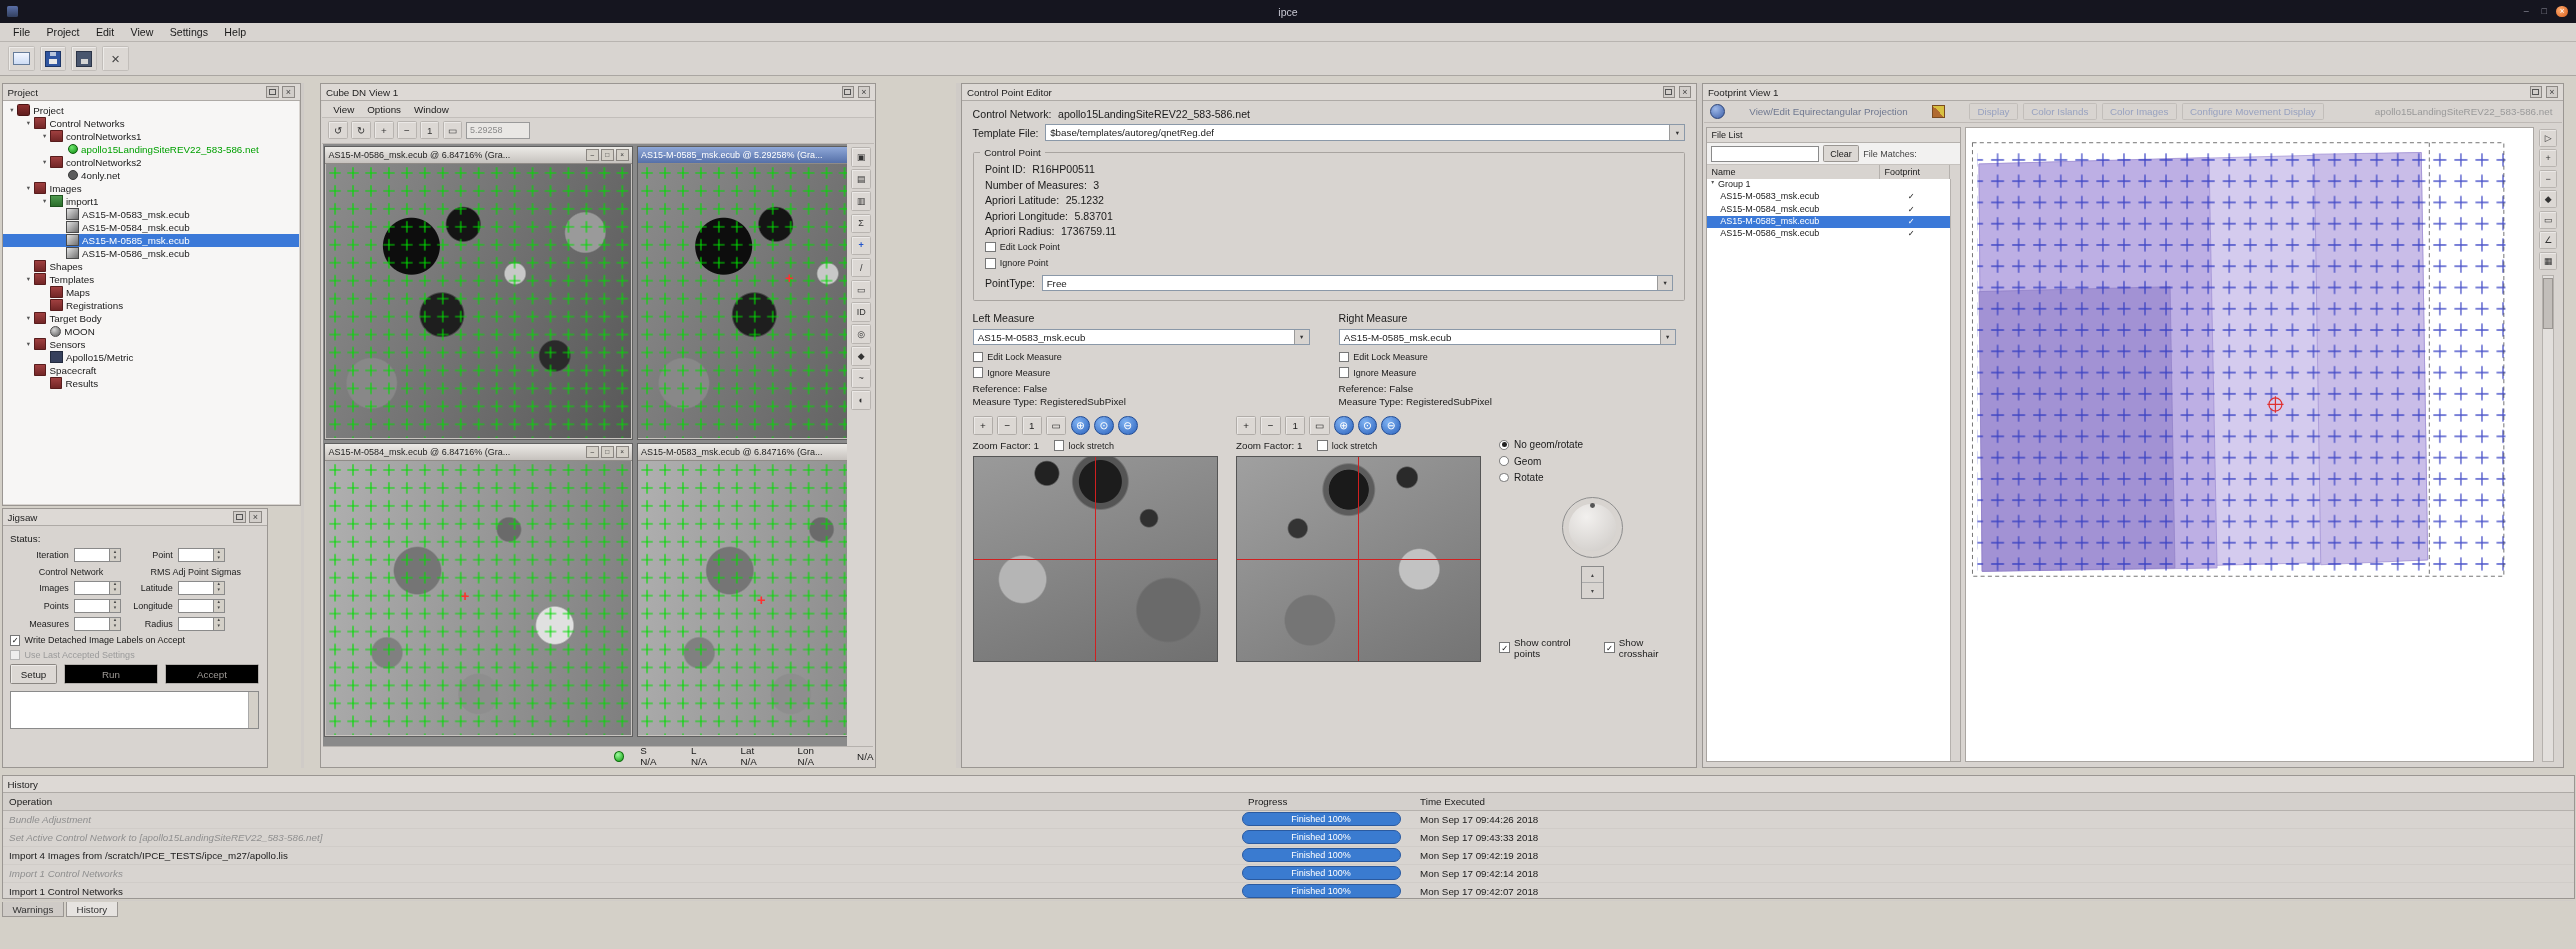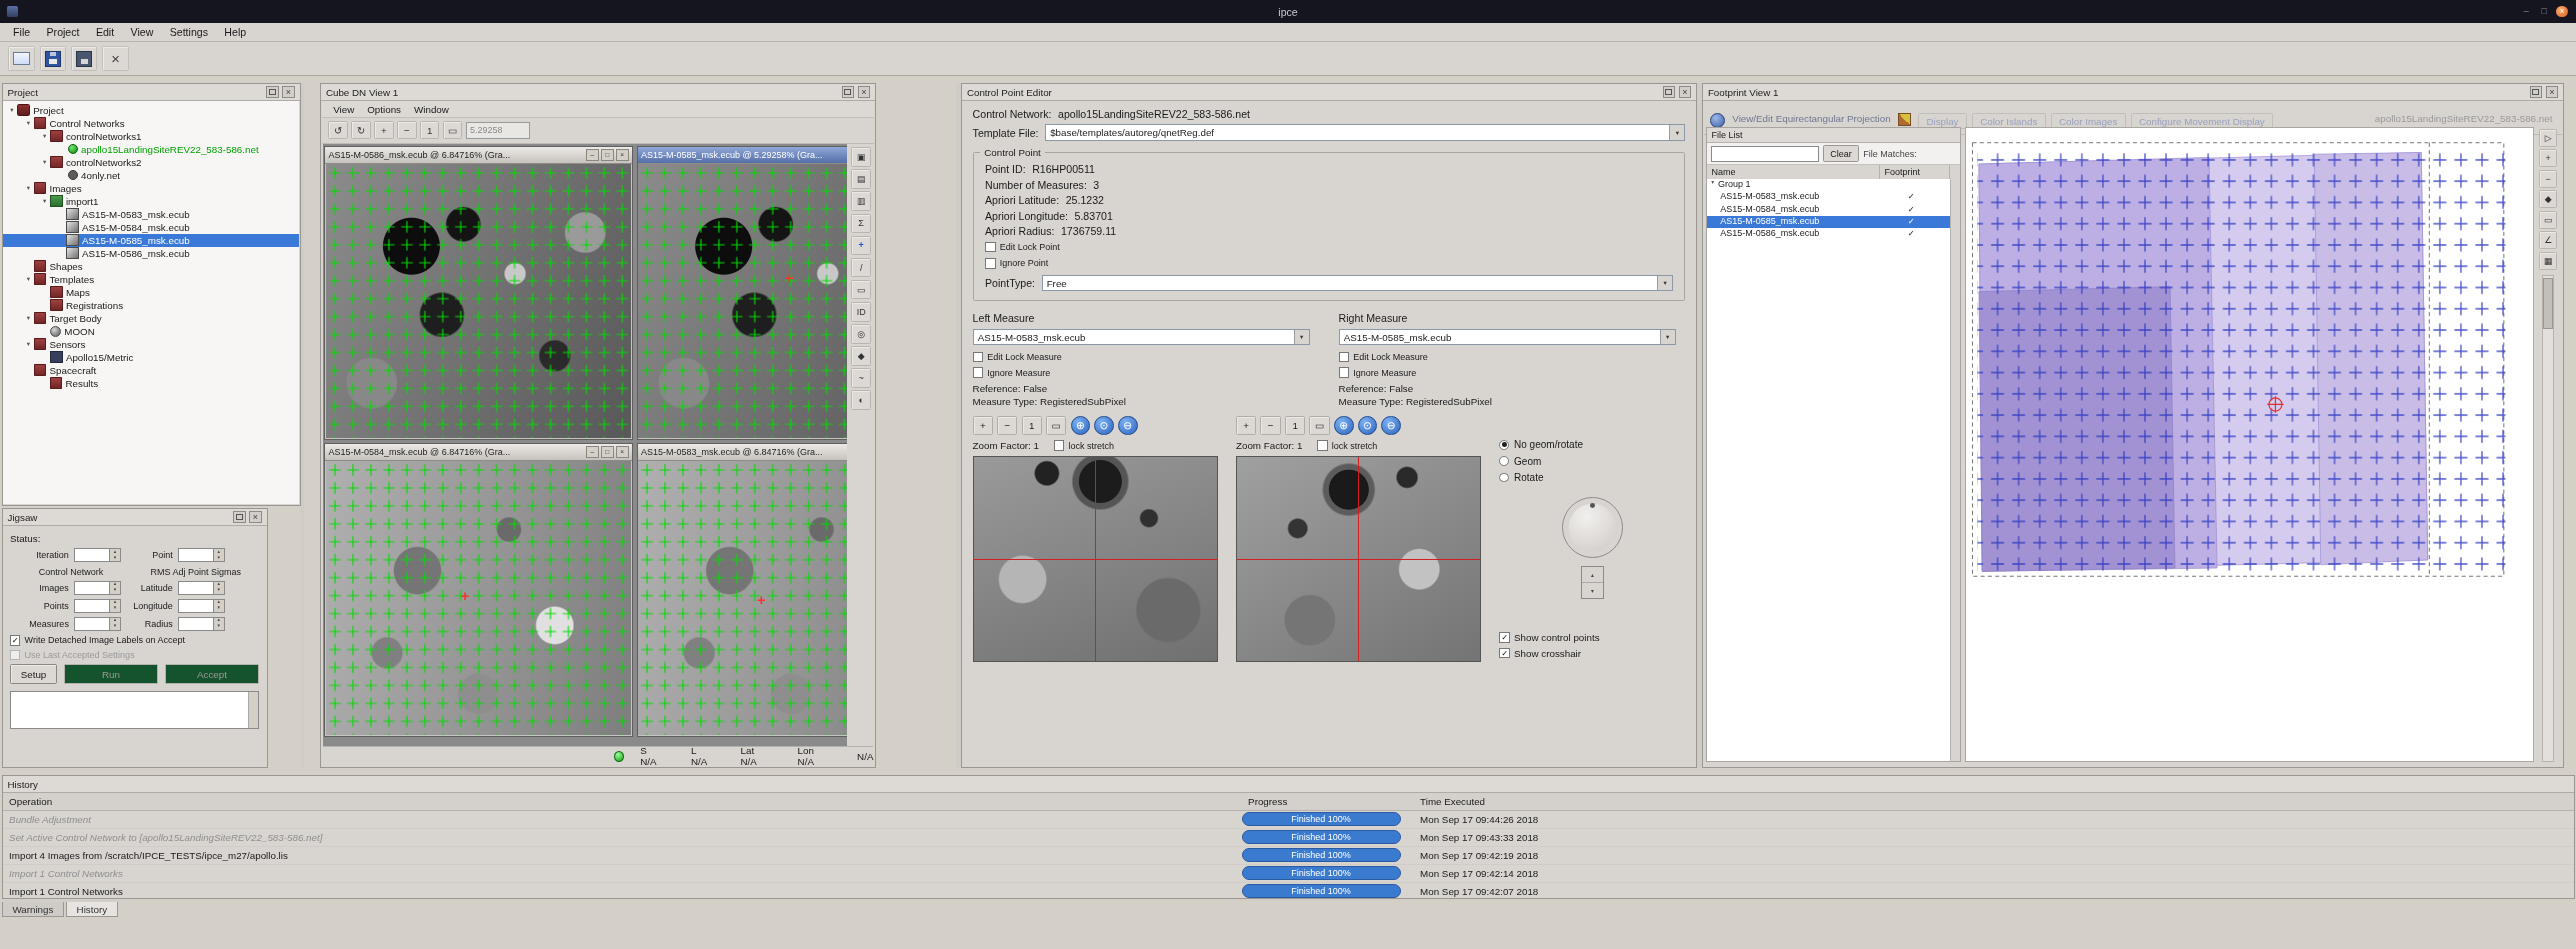--- a/index.html
+++ b/index.html
@@ -69,21 +69,21 @@
   .spin{display:inline-flex;width:47px;height:14px;background:#fff;border:0.8px solid #8a8a8a;box-sizing:border-box}
   .spin .val{flex:1}
   .spin .arrows{width:9.8px;border-left:0.8px solid #8a8a8a;background:#d4d0c8;display:flex;flex-direction:column}
   .spin .arrows span{flex:1;display:flex;align-items:center;justify-content:center;font-size:4.9px;color:#444;line-height:1}
   .spin .arrows span.up::before{content:"▴"} .spin .arrows span.dn::before{content:"▾"}
   .cb{display:inline-flex;align-items:center;gap:4.1px;font-size:9px}
   .cbbox{width:10.6px;height:10.6px;background:#fff;border:0.8px solid #777;display:inline-flex;align-items:center;justify-content:center;font-size:8.2px;color:#111;flex:0 0 10.6px;box-sizing:border-box}
   .cb.checked .cbbox::before{content:"✓"}
   .cb.disabled{color:#9a9a9a} .cb.disabled .cbbox{border-color:#b5b5b5;background:#eee}
   .btn{display:inline-flex;align-items:center;justify-content:center;height:18px;padding:0 9.8px;background:#dcd8d4;border:0.8px solid #8a8682;border-radius:1.6px;box-shadow:inset 0.8px 0.8px 0 #f2f0ee;font-size:9.8px}
-  .btn.disabled{color:#9e9a96;box-shadow:none;border-color:#b5b1ad;background:#14532d}
+  .btn.disabled{color:#9e9a96;box-shadow:none;border-color:#b5b1ad;background:#000000}
   .jconsole{margin:6.5px 1.6px 0 1.6px;height:36px;background:#fff;border:0.8px solid #8a8a8a;position:relative}
   .jconsole .vsb{position:absolute;right:0;top:0;bottom:0;width:9px;background:#d4d0c8;border-left:0.8px solid #aaa}
 
   
   .cubedn{left:320px;top:83px;width:556px;height:685px}
   .cube-menus{position:absolute;left:0.8px;top:17px;right:0.8px;height:16.4px;display:flex;align-items:center;padding-left:4.9px;border-bottom:0.8px solid #c2beba;background:#dcd8d4}
   .cube-menus .menu-item{font-size:9.8px;padding:0.8px 6.5px}
   .cube-toolbar{position:absolute;left:0.8px;top:34px;right:0.8px;height:24.5px;display:flex;align-items:center;gap:3.3px;padding-left:6.5px;background:#d8d4d0;border-bottom:0.8px solid #beb9b5}
   .tbtn{width:19.6px;height:18px;display:inline-flex;align-items:center;justify-content:center;border:0.8px solid #b8b4b0;background:#dcd8d4;box-shadow:inset 0.8px 0.8px 0 #efedeb;font-size:9.8px;color:#333;border-radius:1.6px;box-sizing:border-box}
   .zoomfield{width:59px;height:14.7px;background:#e9e7e4;border:0.8px solid #9a9a9a;color:#8a8a8a;font-size:9px;display:flex;align-items:center;padding-left:3.3px}
@@ -168,26 +168,26 @@
   .viewer-controls{width:188px;margin-left:11.4px;display:flex;flex-direction:column;padding-top:21px}
   .radio{display:flex;align-items:center;gap:4.9px;font-size:10px;height:16.4px}
   .rdot{width:9.8px;height:9.8px;border:0.8px solid #777;border-radius:50%;background:#fff;position:relative;flex:0 0 9.8px;box-sizing:border-box}
   .rdot.on::after{content:"";position:absolute;inset:1.6px;border-radius:50%;background:#222}
   .dial{width:59px;height:59px;margin:11.4px auto 4.9px auto;border-radius:50%;border:0.8px solid #8d8d8d;background:radial-gradient(circle at 40% 32%,#f2f0ee,#c6c2be);box-shadow:inset 0 0 0 5.7px #d8d4d0;position:relative}
   .dial::after{content:"";position:absolute;left:50%;top:4.9px;width:4.9px;height:4.9px;margin-left:-2.5px;border-radius:50%;background:#555}
   .dial-spin{width:21px;height:31px;margin:3.3px auto;background:#fff;border:0.8px solid #8a8a8a;display:flex;flex-direction:column}
   .dial-spin span{flex:1;display:flex;align-items:center;justify-content:center;font-size:5.7px;color:#444;background:#d8d4d0}
   .dial-spin span:first-child{border-bottom:0.8px solid #aaa}
   .dial-spin span.up::before{content:"▴"} .dial-spin span.dn::before{content:"▾"}
-  .show-cbs{margin-top:auto;display:flex;flex-direction:column;gap:4.9px;padding-bottom:3.3px}
+  .show-cbs{margin-top:auto;display:flex;flex-direction:row;gap:4.9px;padding-bottom:3.3px}
   .show-cbs .cb{font-size:9.8px}
 
   
   .footprint{left:1702px;top:83px;width:862px;height:685px}
-  .fp-toolbar{position:absolute;left:0.8px;right:0.8px;top:29px;height:21px;display:flex;align-items:flex-start;gap:7px;padding:0 6.5px;background:#d8d4d0;border-bottom:0.8px solid #beb9b5;font-size:9.8px}
+  .fp-toolbar{position:absolute;left:0.8px;right:0.8px;top:17px;height:21px;display:flex;align-items:center;gap:24px;padding:0 6.5px;background:#d8d4d0;border-bottom:0.8px solid #beb9b5;font-size:9.8px}
   .globe-icon{width:13px;height:13px;border-radius:50%;background:radial-gradient(circle at 35% 30%,#9db8e8,#3d5fa8);border:0.8px solid #2a4276;flex:0 0 13px}
   .fp-projlabel{color:#6f7890}
   .brush-icon{width:11.4px;height:11.4px;background:linear-gradient(45deg,#b06a30 50%,#d8c040 50%);border:0.8px solid #7a4a20;flex:0 0 11.4px}
   .fbtn{padding:1.6px 7.4px;font-size:9.8px;color:#98a2c0;background:#d8d4d0;border:0.8px solid #c2beba;border-radius:1.6px}
   .fp-net{margin-left:auto;color:#9a9a9a;font-size:9.8px;padding-right:3.3px}
   .filelist{position:absolute;left:3.3px;top:43px;width:255px;bottom:4.9px;background:#f2f1f0;border:0.8px solid #a8a4a0;box-sizing:border-box}
   .fl-title{height:14px;display:flex;align-items:center;padding:0 4.1px;font-size:9px;background:#ddd9d5;border-bottom:0.8px solid #b5b1ad}
   .fl-search{height:21px;display:flex;align-items:center;gap:4.1px;padding:0 3.3px;border-bottom:0.8px solid #c6c2be}
   .fl-input{width:106px;height:14px;background:#fff;border:0.8px solid #8a8a8a}
   .fl-clear{height:14.7px;padding:0 6.5px;font-size:9px;display:inline-flex;align-items:center;background:#dcd8d4;border:0.8px solid #9a9692;border-radius:1.6px}

